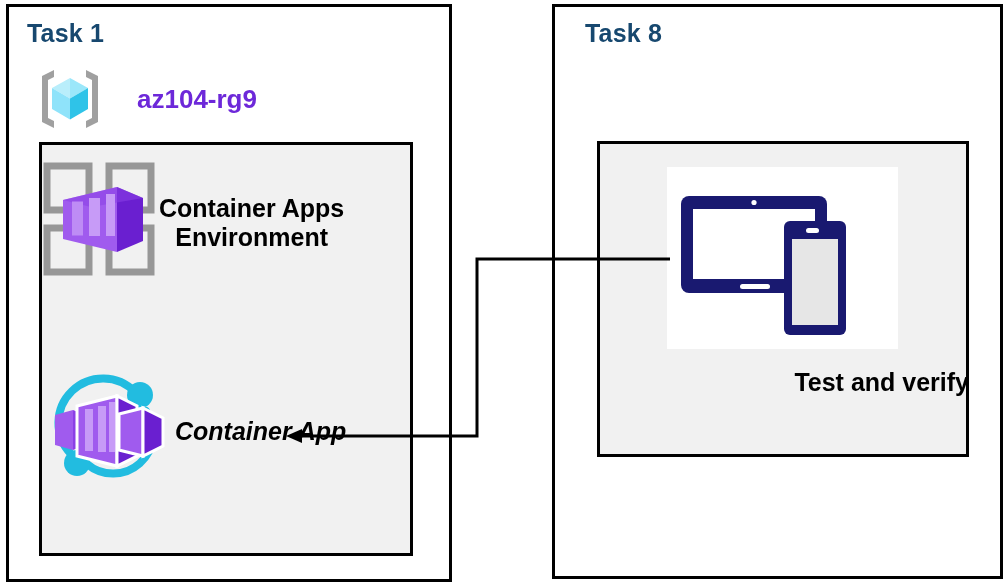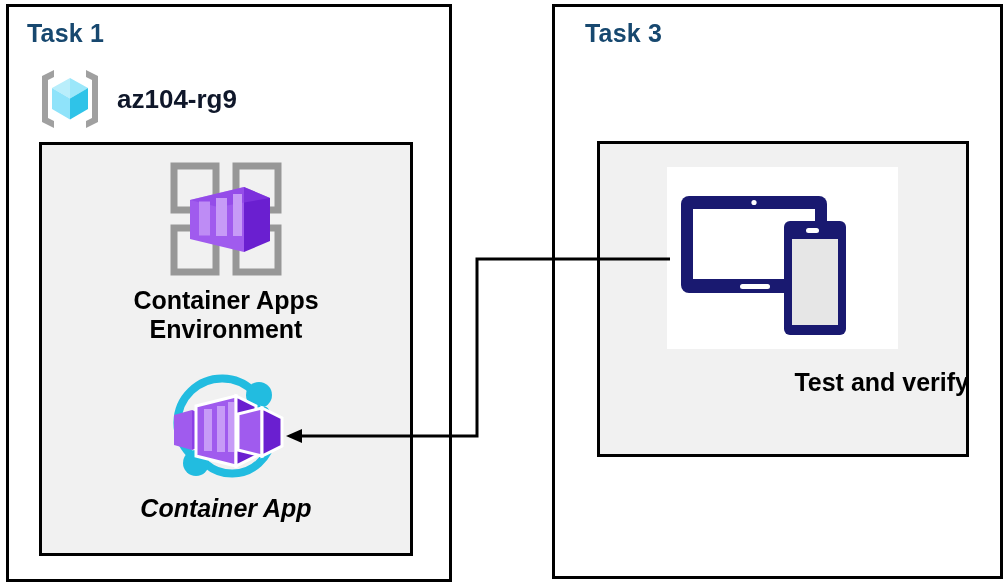--- a/index.html
+++ b/index.html
@@ -47,39 +47,40 @@
     width: 290px;
     height: 70px;
     display: flex;
     align-items: center;
     gap: 13px;
   }
   #rg-icon { width: 68px; height: 68px; flex: 0 0 auto; }
   #rg-label {
     font-size: 26px;
     font-weight: bold;
-    color: #0f172a;
+    color: #6d28d9;
     white-space: nowrap;
+    margin-left: 20px;
   }
 
   
   .group-box {
     position: absolute;
     background: #F1F1F1;
     border: 3px solid #000000;
     box-sizing: border-box;
   }
   #cae-group  { left: 39px;  top: 142px; width: 374px; height: 414px; }
   #test-group { left: 597px; top: 141px; width: 372px; height: 316px; }
 
   
   .resource {
     position: absolute;
     display: flex;
-    flex-direction: column;
+    flex-direction: row;
     align-items: center;
   }
   .resource-icon { display: block; }
   .resource-label {
     font-size: 25px;
     font-weight: bold;
     color: #000000;
     text-align: center;
     line-height: 1.16;
     white-space: pre-line;
@@ -199,21 +200,21 @@
 
         <path d="M80 46 L104 40 L104 88 L80 82 Z" fill="#A05BEE" stroke="#ffffff" stroke-width="3"></path>
         <path d="M104 40 L124 50 L124 78 L104 88 Z" fill="#6A1FD0" stroke="#ffffff" stroke-width="3"></path>
       </svg>
     </span>
     <span class="resource-label">Container App</span>
   </div>
 
   <div id="task2-panel" class="task-panel"></div>
 
-  <div id="task2-title" class="task-title">Task 3</div>
+  <div id="task2-title" class="task-title">Task 8</div>
 
   <div id="test-group" class="group-box"></div>
 
   <div id="test-tile">
     <span>
       <svg width="231" height="182" viewBox="0 0 231 182" xmlns="http://www.w3.org/2000/svg">
 
         <rect x="14" y="29" width="146" height="97" rx="8" fill="#191970"></rect>
         <rect x="26" y="42" width="122" height="70" fill="#ffffff"></rect>
         <circle cx="87" cy="35.5" r="2.6" fill="#ffffff"></circle>

